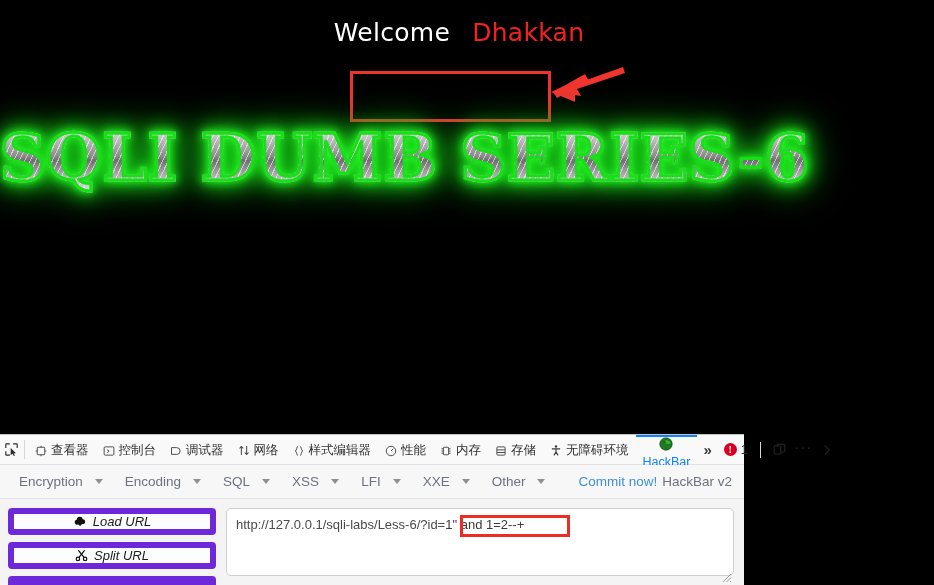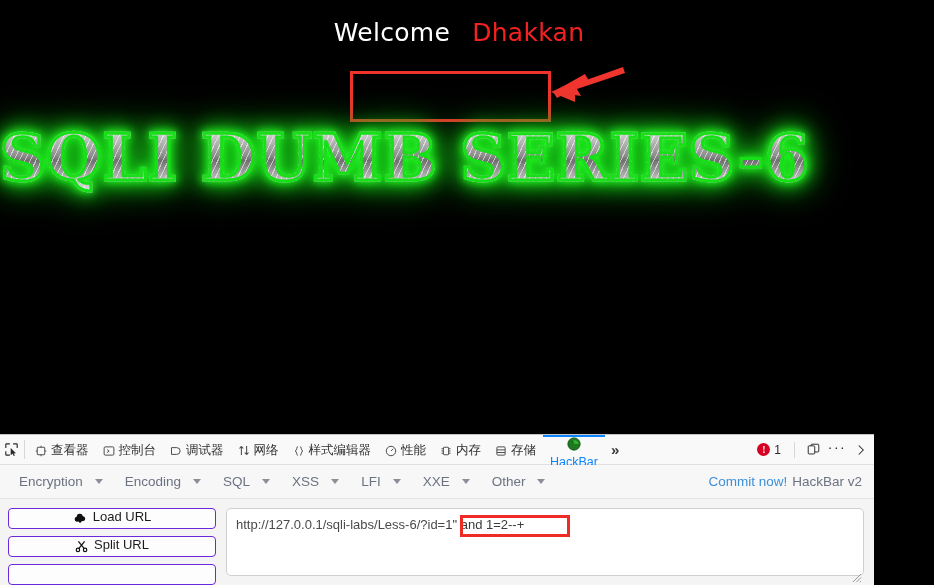--- a/index.html
+++ b/index.html
@@ -70,21 +70,21 @@
     color: transparent;
     filter:
       drop-shadow(0 0 4px #22ff22)
       drop-shadow(0 0 9px #18d018)
       drop-shadow(0 0 16px #0ea80e);
   }
 
   
   .devtools {
     position: absolute; left: 0; top: 434px;
-    width: 874px; height: 151px;
+    width: 744px; height: 151px;
     background: #8b5cf6;
     border-top: 1px solid #c3c3c5;
     font-size: 12px;
     color: #0c0c0d;
   }
 
   .dt-toolbar {
     position: relative;
     height: 30px;
     display: flex; align-items: stretch;
@@ -170,25 +170,26 @@
     display: flex;
     padding: 9px 10px 0 8px;
     gap: 10px;
     background: #f4f4f5;
     height: 86px;
   }
   .hb-btncol { width: 208px; flex: 0 0 208px; display: flex; flex-direction: column; gap: 7px; }
   .hb-btn {
     height: 29px;
     background: #fdfdfd;
-    border: 1px solid #6d28d9;
+    border: 6px solid #6d28d9;
     border-radius: 4px;
-    display: flex; justify-content: center; gap: 6px;
+    display: flex; align-items: center; justify-content: center; gap: 6px;
     font-size: 13px; color: #1b1b1d;
     cursor: default;
+    font-style: italic;
   }
   .hb-btn .bicon { display: flex; align-items: center; color: #111; }
   .hb-urlwrap { flex: 1; position: relative; }
   .hb-url {
     width: 100%; height: 68px;
     background: #fff;
     border: 1px solid #cfcfd2;
     border-radius: 5px;
     padding: 7px 9px;
     font-family: "Liberation Sans", sans-serif;
@@ -322,20 +323,29 @@
       <div class="dt-tab">
         <span class="glyph">
           <svg width="12" height="12" viewBox="0 0 16 16" fill="none" stroke="#4a4a4d" stroke-width="1.3">
             <rect x="2.5" y="2.5" width="11" height="11" rx="1.2"></rect>
             <path d="M2.5 6.5 H13.5 M2.5 10 H13.5"></path>
           </svg>
         </span>
         <span class="lbl">存储</span>
       </div>
 
+      <div class="dt-tab">
+        <span class="glyph">
+          <svg width="12" height="13" viewBox="0 0 16 16" fill="none" stroke="#3a3a3c" stroke-width="1.5">
+            <circle cx="8" cy="2.6" r="1.6" fill="#3a3a3c" stroke="none"></circle>
+            <path d="M2.5 5.8 H13.5 M8 5.8 V10 M8 10 L5.2 14.5 M8 10 L10.8 14.5"></path>
+          </svg>
+        </span>
+        <span class="lbl">无障碍环境</span>
+      </div>
 
       <div class="dt-tab active">
         <span class="glyph">
           <svg width="14" height="14" viewBox="0 0 16 16">
             <circle cx="8" cy="8" r="7" fill="#1e7a1e"></circle>
             <circle cx="8" cy="8" r="7" fill="none" stroke="#0c4a0c" stroke-width="1"></circle>
             <path d="M3 7 Q6 3 10 4 Q13 5 13.5 8" fill="#3ec73e" opacity=".75"></path>
             <circle cx="6" cy="6" r="1.8" fill="#0b3d0b" opacity=".6"></circle>
           </svg>
         </span>

